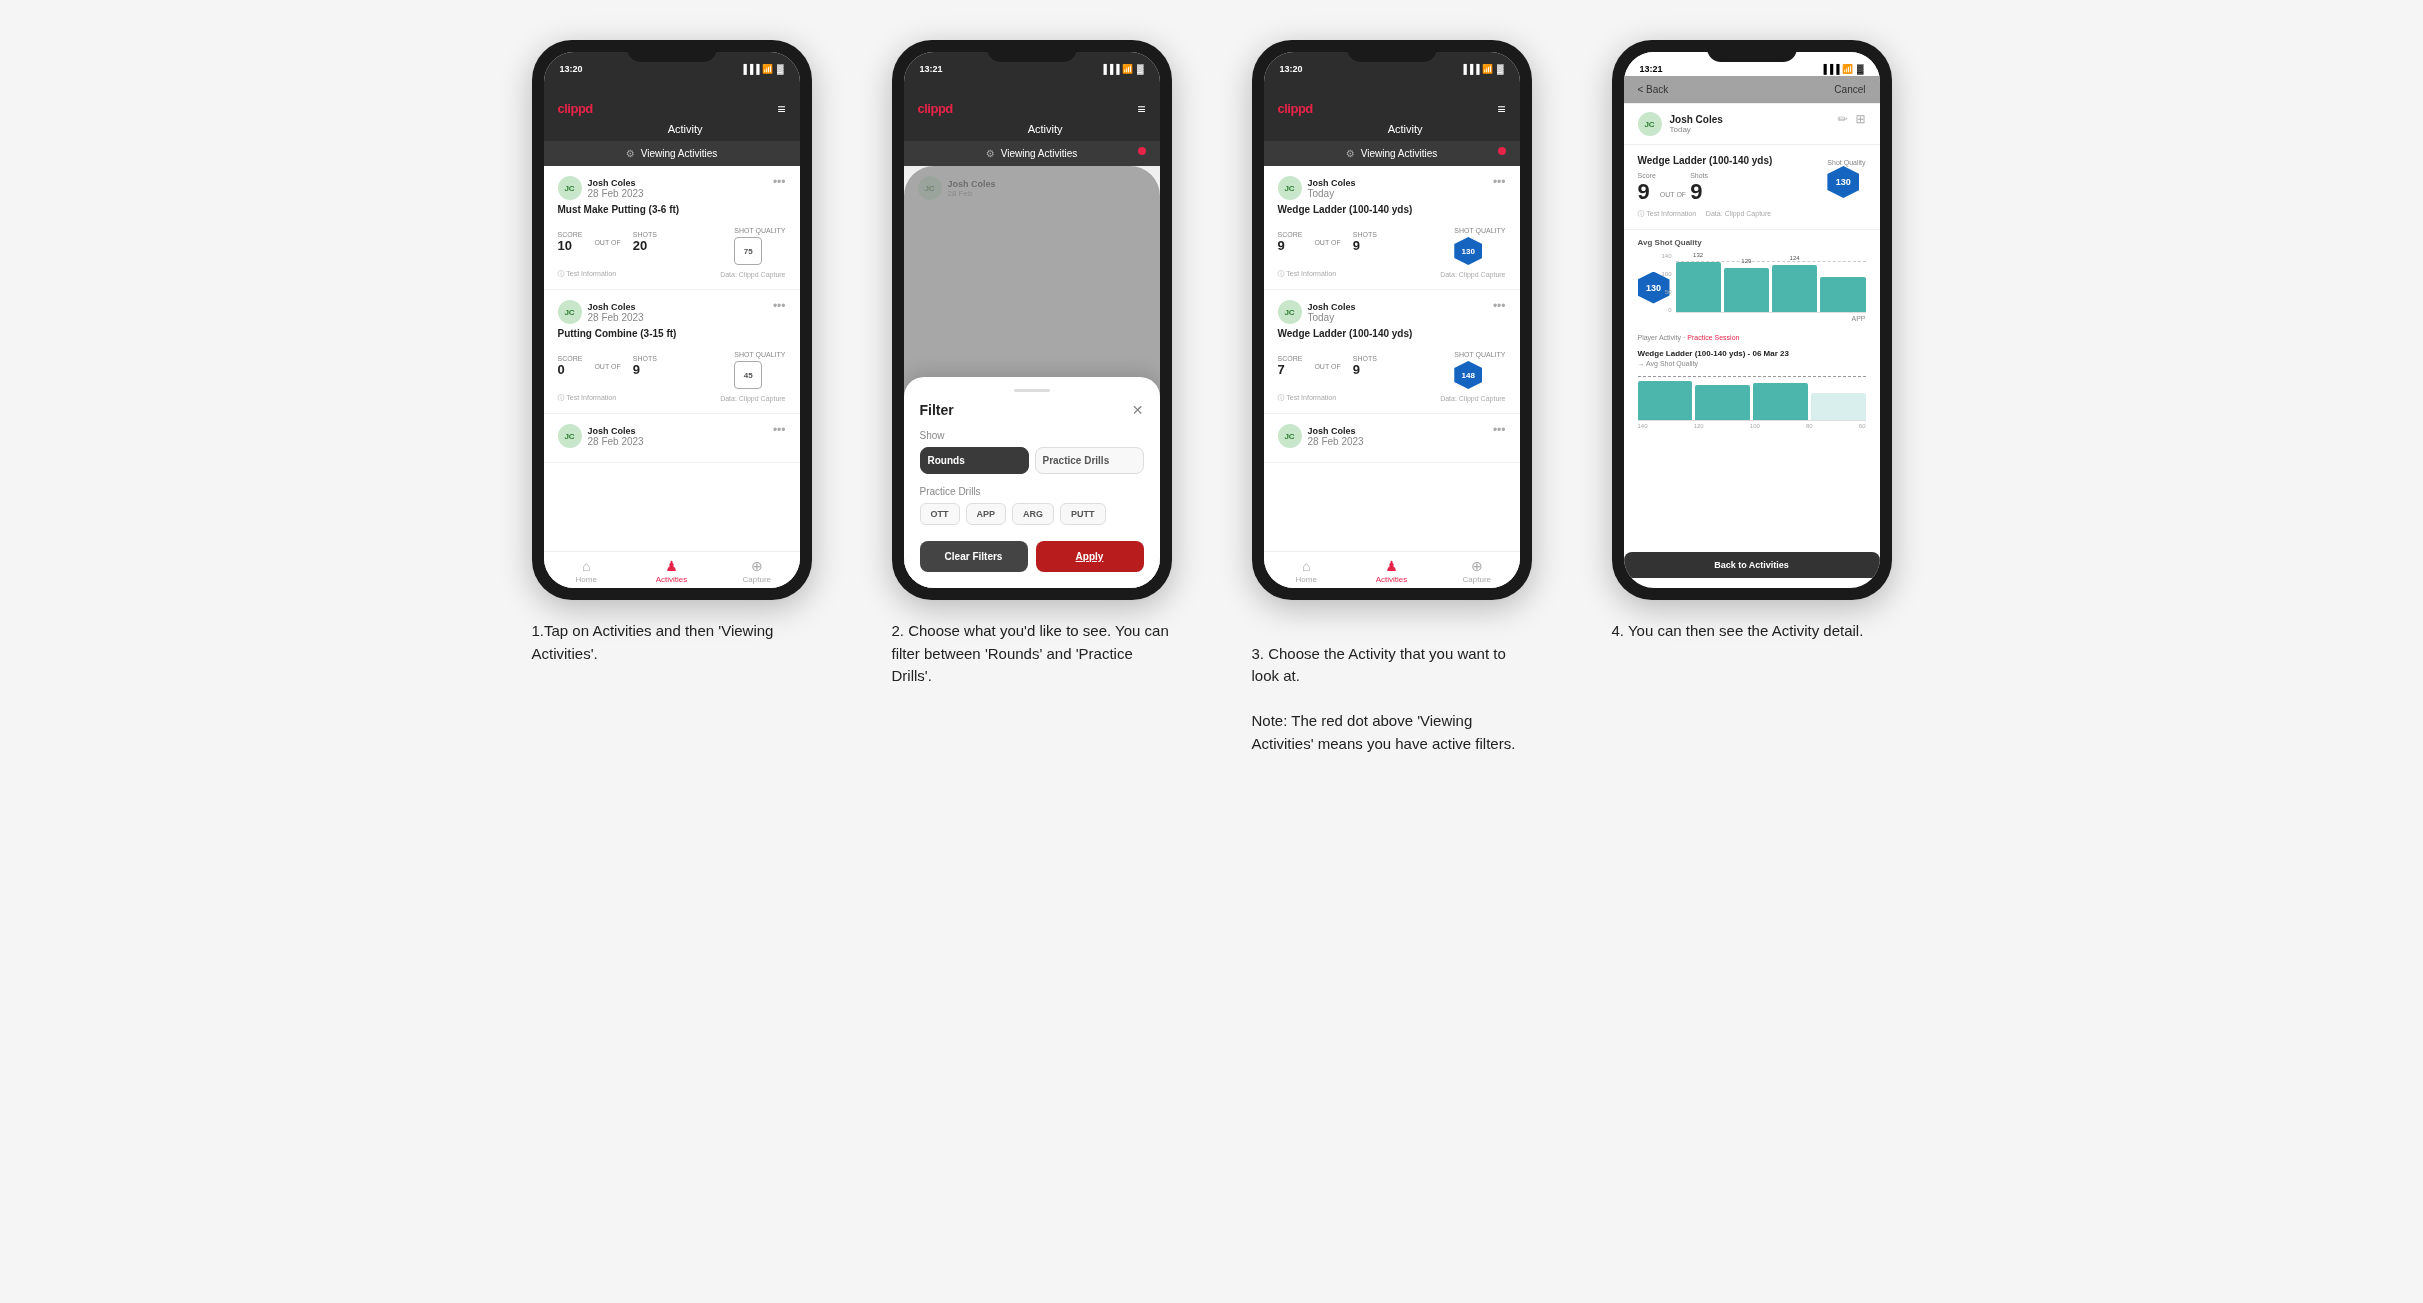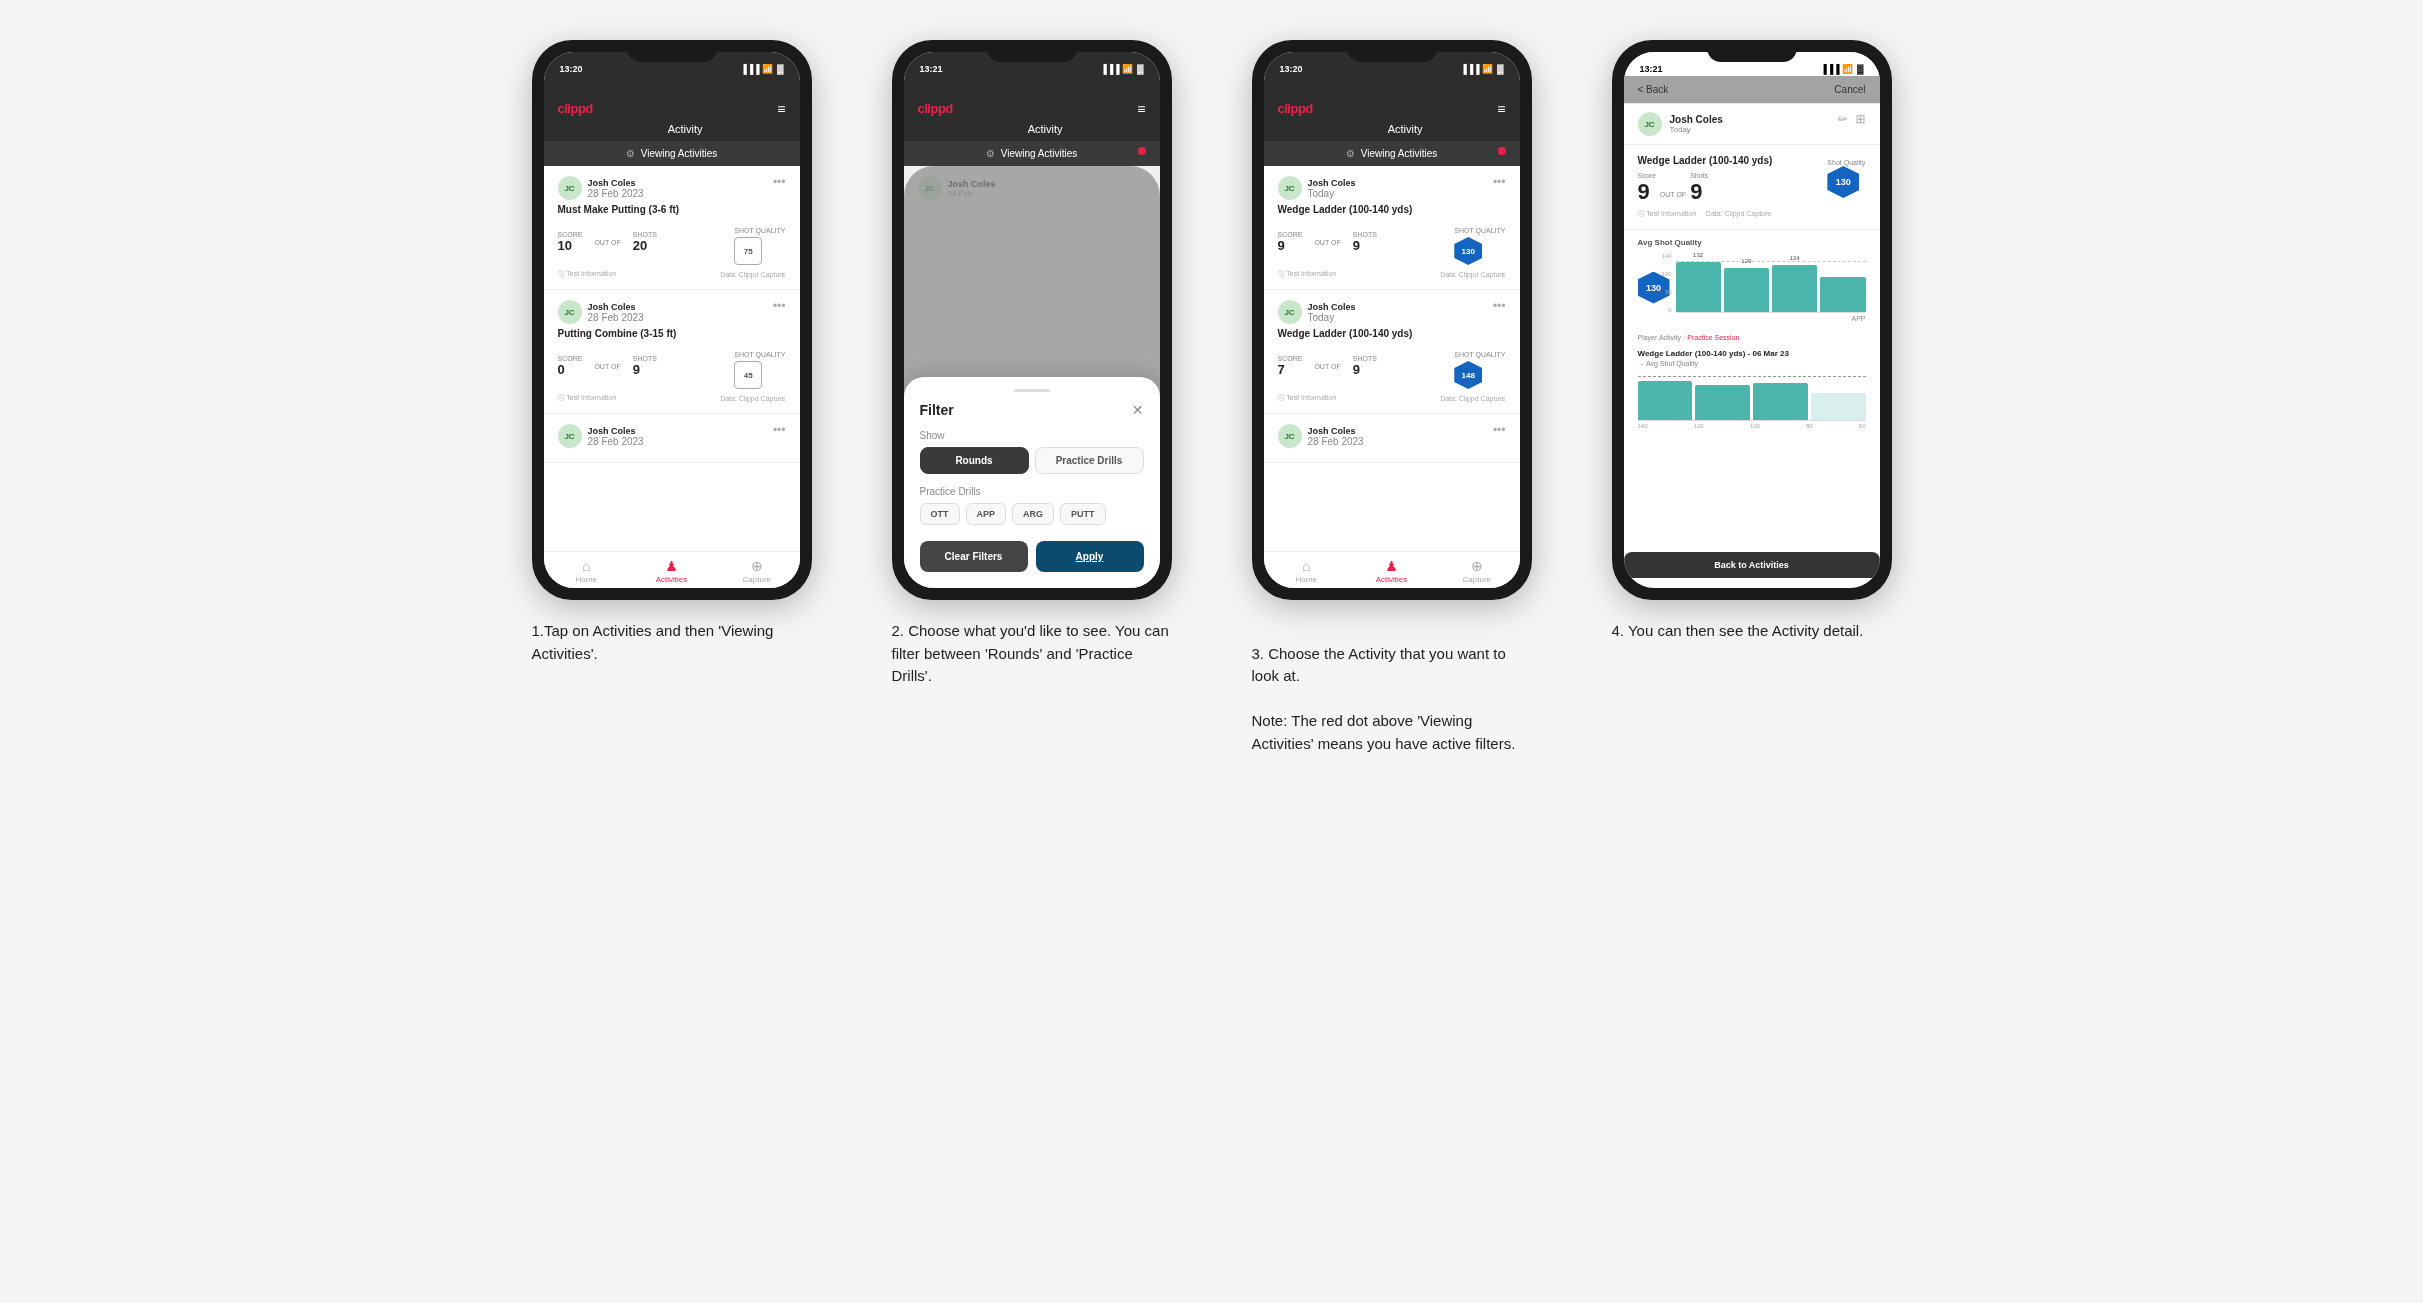--- a/index.html
+++ b/index.html
@@ -203,40 +203,40 @@
       display: flex; justify-content: space-between; align-items: center;
       margin-bottom: 12px;
     }
     .filter-title { font-size: 14px; font-weight: 700; color: #222; }
     .filter-close { color: #888; font-size: 14px; }
     .filter-section-label { font-size: 10px; color: #888; margin-bottom: 6px; font-weight: 500; }
     .filter-tabs { display: flex; gap: 6px; margin-bottom: 12px; }
     .filter-tab {
       flex: 1; padding: 7px;
       border: 1.5px solid #ddd; border-radius: 8px;
-      text-align: center; font-size: 10px; font-weight: 600;
+      text-align: left; font-size: 10px; font-weight: 600;
       color: #555; background: #f8f8f8;
     }
     .filter-tab.active { background: #3a3a3a; color: #fff; border-color: #3a3a3a; }
     .filter-pills { display: flex; gap: 6px; margin-bottom: 16px; flex-wrap: wrap; }
     .filter-pill {
       padding: 5px 10px;
       border: 1.5px solid #ddd; border-radius: 6px;
       font-size: 9px; font-weight: 600; color: #555; background: #f8f8f8;
     }
     .filter-actions { display: flex; gap: 8px; }
     .filter-btn-clear {
       flex: 1; padding: 10px;
       background: #444; border-radius: 8px;
       color: #fff; font-size: 10px; font-weight: 600;
       text-align: center; border: none;
     }
     .filter-btn-apply {
       flex: 1; padding: 10px;
-      background: #0c4a6e; border-radius: 8px;
+      background: #b91c1c; border-radius: 8px;
       color: #fff; font-size: 10px; font-weight: 600;
       text-align: center; border: none; text-decoration: underline;
     }
     
     .phone-dim {
       position: absolute;
       top: 0; left: 0; right: 0; bottom: 0;
       background: rgba(0,0,0,0.3);
       z-index: 15;
       border-radius: 30px;

